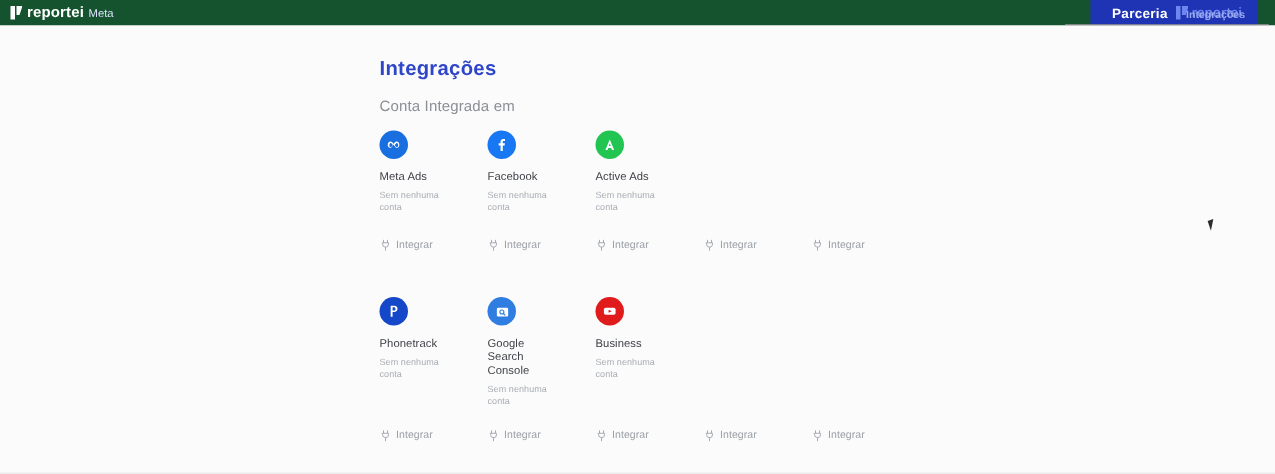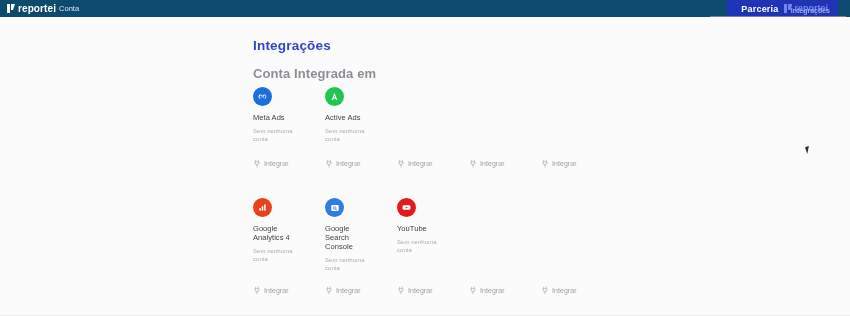--- a/index.html
+++ b/index.html
@@ -7,21 +7,21 @@
     width:850px;height:316px;overflow:hidden;
     background:#fbfbfb;
     font-family:"Liberation Sans","DejaVu Sans",sans-serif;
     -webkit-font-smoothing:antialiased;
   }
   .app{position:relative;width:850px;height:316px;background:#fbfbfb;}
 
   
   .topbar{
     position:absolute;top:0;left:0;width:850px;height:17px;
-    background:#0c4a6e;display:flex;align-items:center;
+    background:#14532d;display:flex;align-items:center;
   }
   .brand{display:flex;align-items:center;gap:3px;padding-left:7px;}
   .brand-mark{
     display:inline-block;width:8px;height:9px;position:relative;
   }
   .brand-mark i{position:absolute;display:block;background:#ffffff;}
   .brand-mark i.b1{left:0;top:0;width:2.5px;height:9px;}
   .brand-mark i.b2{left:3.5px;top:0;width:4.5px;height:6px;
     clip-path:polygon(0 0,100% 0,55% 100%,0 100%);}
   .brand-name{color:#fff;font-size:10px;font-weight:700;letter-spacing:.1px;line-height:1;}
@@ -47,21 +47,21 @@
   }
 
   
   .content{position:absolute;left:0;top:17px;width:850px;height:299px;background:#fbfbfb;}
   .page-title{
     position:absolute;left:253px;top:21px;
     color:#2f46c8;font-size:13.5px;font-weight:600;letter-spacing:.2px;
   }
   .page-sub{
     position:absolute;left:253px;top:49px;
-    color:#8b8f96;font-size:13px;font-weight:700;letter-spacing:.1px;
+    color:#8b8f96;font-size:10px;font-weight:400;letter-spacing:.1px;
   }
 
   .grid{position:absolute;left:253px;top:70px;width:360px;}
   .row{display:flex;}
   .cell{width:72px;}
   .card{display:flex;flex-direction:column;align-items:flex-start;}
 
   .icon{
     width:19px;height:19px;border-radius:50%;
     display:flex;align-items:center;justify-content:center;
@@ -100,21 +100,21 @@
 
 <div class="app">
 
   <div class="topbar">
     <div class="brand">
       <span class="brand-mark">
         <i class="b1"></i>
           <i class="b2"></i>
       </span>
       <span class="brand-name">reportei</span>
-      <span class="brand-sub">Conta</span>
+      <span class="brand-sub">Meta</span>
     </div>
 
     <div class="partner">
       <span class="partner-label">Parceria</span>
       <span class="partner-logo">
         <span class="brand-mark">
           <i class="b1"></i>
             <i class="b2"></i>
         </span>
         <span class="partner-name">reportei</span>
@@ -136,20 +136,31 @@
             <span class="icon" style="background:#1a6fe0;">
               <svg width="11" height="11" viewBox="0 0 24 24">
                   <path fill="#fff" d="M7.2 7.4c-2.4 0-3.9 2.3-3.9 4.7s1.3 4.5 3.4 4.5c1.6 0 2.6-1.1 3.8-3 .4-.6.8-1.3 1.2-2 .4.7.8 1.4 1.2 2 1.2 1.9 2.2 3 3.8 3 2.1 0 3.4-2.1 3.4-4.5s-1.5-4.7-3.9-4.7c-1.7 0-2.9 1.2-4 2.9-.1.2-.3.4-.4.7-.1-.3-.3-.5-.4-.7-1.2-1.7-2.4-2.9-4.2-2.9zm.2 2c1 0 1.8.9 2.7 2.3l.5.8-.6 1c-.9 1.4-1.6 2.1-2.5 2.1-1.1 0-1.9-1.1-1.9-2.8s.7-3.4 1.8-3.4zm9.3 0c1.1 0 1.8 1.7 1.8 3.4s-.8 2.8-1.9 2.8c-.9 0-1.6-.7-2.5-2.1l-.6-1 .5-.8c.9-1.4 1.7-2.3 2.7-2.3z"></path>
                 </svg>
             </span>
             <span class="card-title">Meta Ads</span>
             <span class="card-status">Sem nenhuma conta</span>
           </div>
         </div>
 
+        <div class="cell">
+          <div class="card">
+            <span class="icon" style="background:#1877f2;">
+              <svg width="11" height="11" viewBox="0 0 24 24">
+                  <path fill="#fff" d="M13.5 21v-8h2.7l.4-3.1h-3.1V7.9c0-.9.25-1.5 1.55-1.5H16.7V3.6c-.29-.04-1.27-.13-2.41-.13-2.39 0-4.02 1.46-4.02 4.13V9.9H7.5V13h2.77v8z"></path>
+                </svg>
+            </span>
+            <span class="card-title">Facebook</span>
+            <span class="card-status">Sem nenhuma conta</span>
+          </div>
+        </div>
 
 
 
         <div class="cell">
           <div class="card">
             <span class="icon" style="background:#23c552;">
               <svg width="11" height="11" viewBox="0 0 24 24">
                   <path fill="#fff" d="M12 4.2l6.4 15.3h-3.2l-1.1-2.9H9.9l-1.1 2.9H5.6zm0 5.6l-1.4 4.1h2.8z"></path>
                 </svg>
             </span>
@@ -196,34 +207,32 @@
           <button class="btn">
             <svg class="plug" viewBox="0 0 24 24">
                 <path fill="none" stroke="#a8acb4" stroke-width="2" stroke-linecap="round" d="M8 2v5M16 2v5M6 7h12v3a6 6 0 0 1-6 6 6 6 0 0 1-6-6zM12 16v6"></path>
               </svg>
             <span class="btn-label">Integrar</span>
           </button>
         </div>
       </div>
 
       <div class="row" style="margin-top:30px;align-items:flex-start;">
-
-        <div class="cell">
-          <div class="card">
-            <span class="icon" style="background:#e8411a;">
-              <svg width="11" height="11" viewBox="0 0 24 24">
-                  <rect x="5" y="13" width="3.4" height="6" rx="1" fill="#fff"></rect>
-                  <rect x="10.3" y="9" width="3.4" height="10" rx="1" fill="#fff"></rect>
-                  <rect x="15.6" y="5" width="3.4" height="14" rx="1" fill="#fff"></rect>
-                </svg>
-            </span>
-            <span class="card-title">Google Analytics 4</span>
-            <span class="card-status">Sem nenhuma conta</span>
-          </div>
-        </div>
+        <div class="cell">
+          <div class="card">
+            <span class="icon" style="background:#1548c8;">
+              <svg width="11" height="11" viewBox="0 0 24 24">
+                  <path fill="#fff" d="M7.5 4h5.2c2.9 0 4.8 1.8 4.8 4.5s-2 4.6-4.9 4.6h-2.3V20H7.5zm2.8 2.3v4.6h2c1.3 0 2.2-.9 2.2-2.3s-.9-2.3-2.2-2.3z"></path>
+                </svg>
+            </span>
+            <span class="card-title">Phonetrack</span>
+            <span class="card-status">Sem nenhuma conta</span>
+          </div>
+        </div>
+
 
 
         <div class="cell">
           <div class="card">
             <span class="icon" style="background:#2f7de0;">
               <svg width="10" height="10" viewBox="0 0 24 24">
                   <rect x="3" y="5" width="18" height="14" rx="2" fill="#fff"></rect>
                   <circle cx="11" cy="12" r="3.2" fill="none" stroke="#2f7de0" stroke-width="1.8"></circle>
                   <path stroke="#2f7de0" stroke-width="1.8" stroke-linecap="round" d="M13.4 14.4l2.6 2.6"></path>
                 </svg>
@@ -234,21 +243,21 @@
         </div>
 
         <div class="cell">
           <div class="card">
             <span class="icon" style="background:#e01b1b;">
               <svg width="11" height="11" viewBox="0 0 24 24">
                   <rect x="3.5" y="7" width="17" height="10" rx="2.6" fill="#fff"></rect>
                   <path fill="#e01b1b" d="M10.3 9.7l4.6 2.3-4.6 2.3z"></path>
                 </svg>
             </span>
-            <span class="card-title">YouTube</span>
+            <span class="card-title">Business</span>
             <span class="card-status">Sem nenhuma conta</span>
           </div>
         </div>
       </div>
 
       <div class="btnrow" style="margin-top:14px;">
         <div class="btncell">
           <button class="btn">
             <svg class="plug" viewBox="0 0 24 24">
                 <path fill="none" stroke="#a8acb4" stroke-width="2" stroke-linecap="round" d="M8 2v5M16 2v5M6 7h12v3a6 6 0 0 1-6 6 6 6 0 0 1-6-6zM12 16v6"></path>

